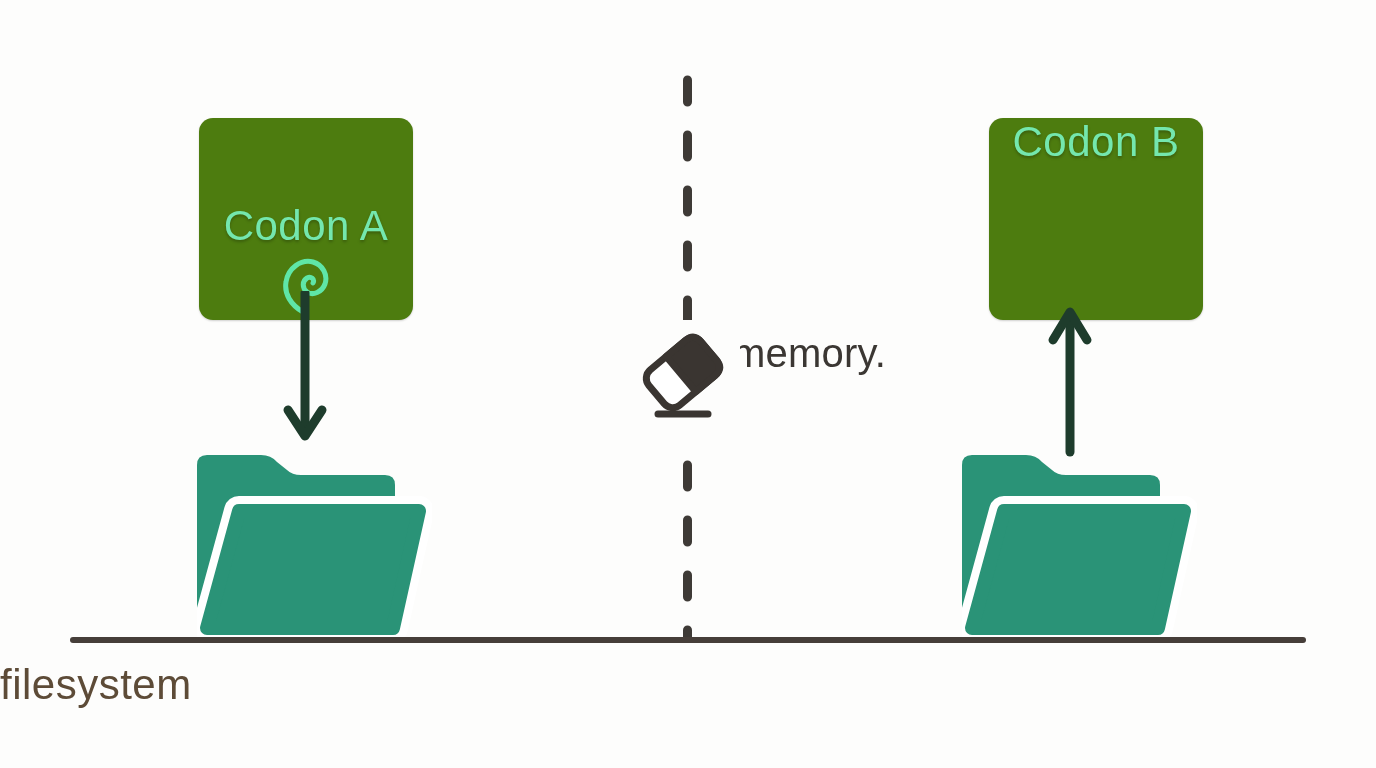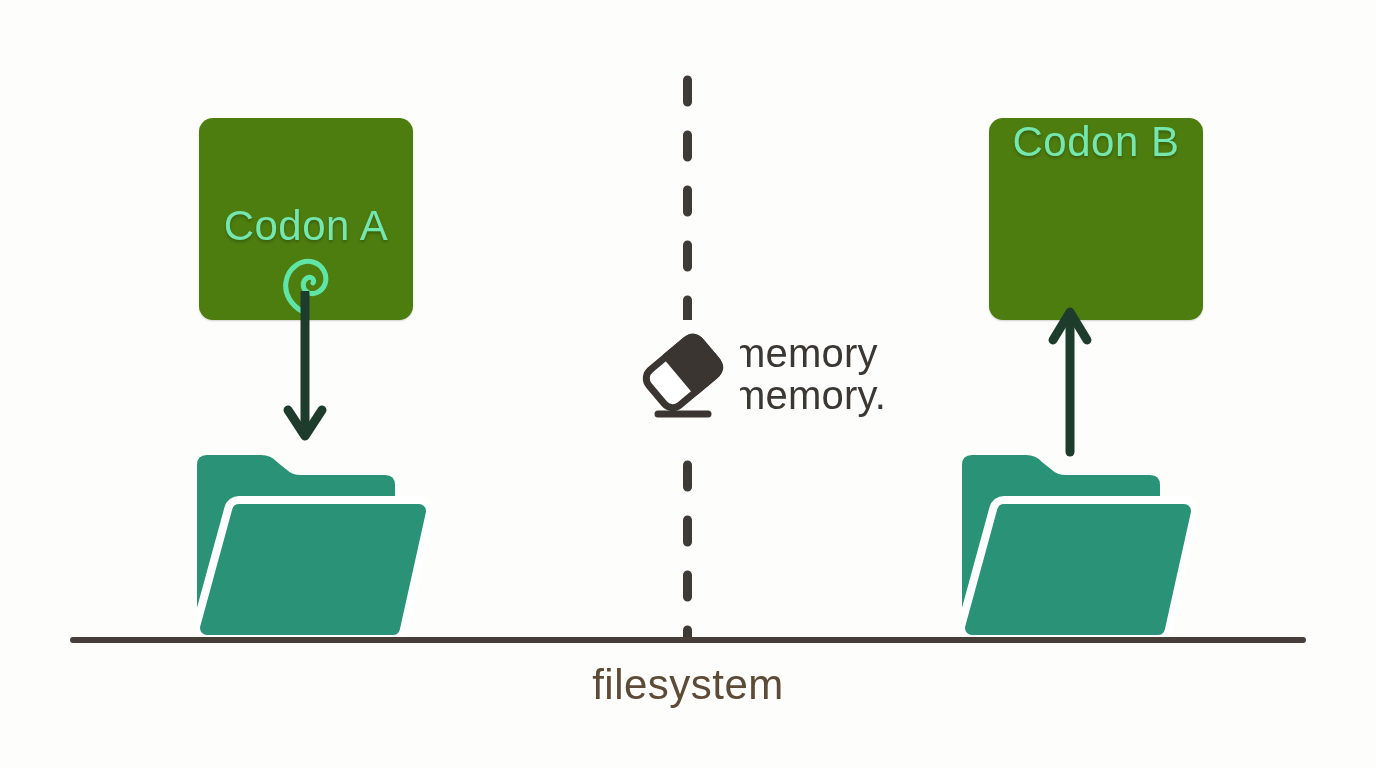--- a/index.html
+++ b/index.html
@@ -37,21 +37,20 @@
   
   .memory-text{
     position:absolute;left:732px;top:333px;
     color:#3b3733;
     font-size:40px;line-height:1.04;
     font-weight:500;
     letter-spacing:0.2px;
   }
   .filesystem-text{
     position:absolute;left:0;top:661px;width:1376px;
-    text-align:center;
     color:#5d4b37;
     font-size:42px;
     font-weight:500;
     letter-spacing:0.5px;
   }
 
   
   .baseline{
     position:absolute;left:70px;top:637px;
     width:1236px;height:6px;
@@ -84,21 +83,20 @@
     <svg width="92" height="100" viewBox="0 0 92 100">
       <g transform="rotate(-40 46 42)">
         <rect x="12" y="20" width="68" height="46" rx="11" fill="#ffffff" stroke="#3a3531" stroke-width="7"></rect>
         <path d="M44 20 H69 Q80 20 80 31 V55 Q80 66 69 66 H44 Z" fill="#3a3531" stroke="#3a3531" stroke-width="7" stroke-linejoin="round"></path>
       </g>
       <path d="M22 84 H72" stroke="#3a3531" stroke-width="7" stroke-linecap="round"></path>
     </svg>
   </div>
 
   <div class="memory-text">
-    <div>memory</div>
     <div>memory.</div>
   </div>
 
   <div class="codon-box" id="box-a">
     <div class="label">Codon A</div>
     <svg class="swirl" width="48" height="56" viewBox="0 0 48 56">
       <path d="M21 54 C9 47 2 36 4 24 C6 10 19 1 31 4 C41 7 46 17 43 26
                C40 34 31 38 25 34 C20 30 20 23 25 20 C29 18 33 21 31 25" fill="none" stroke="#5fe6a7" stroke-width="5" stroke-linecap="round"></path>
     </svg>
   </div>

